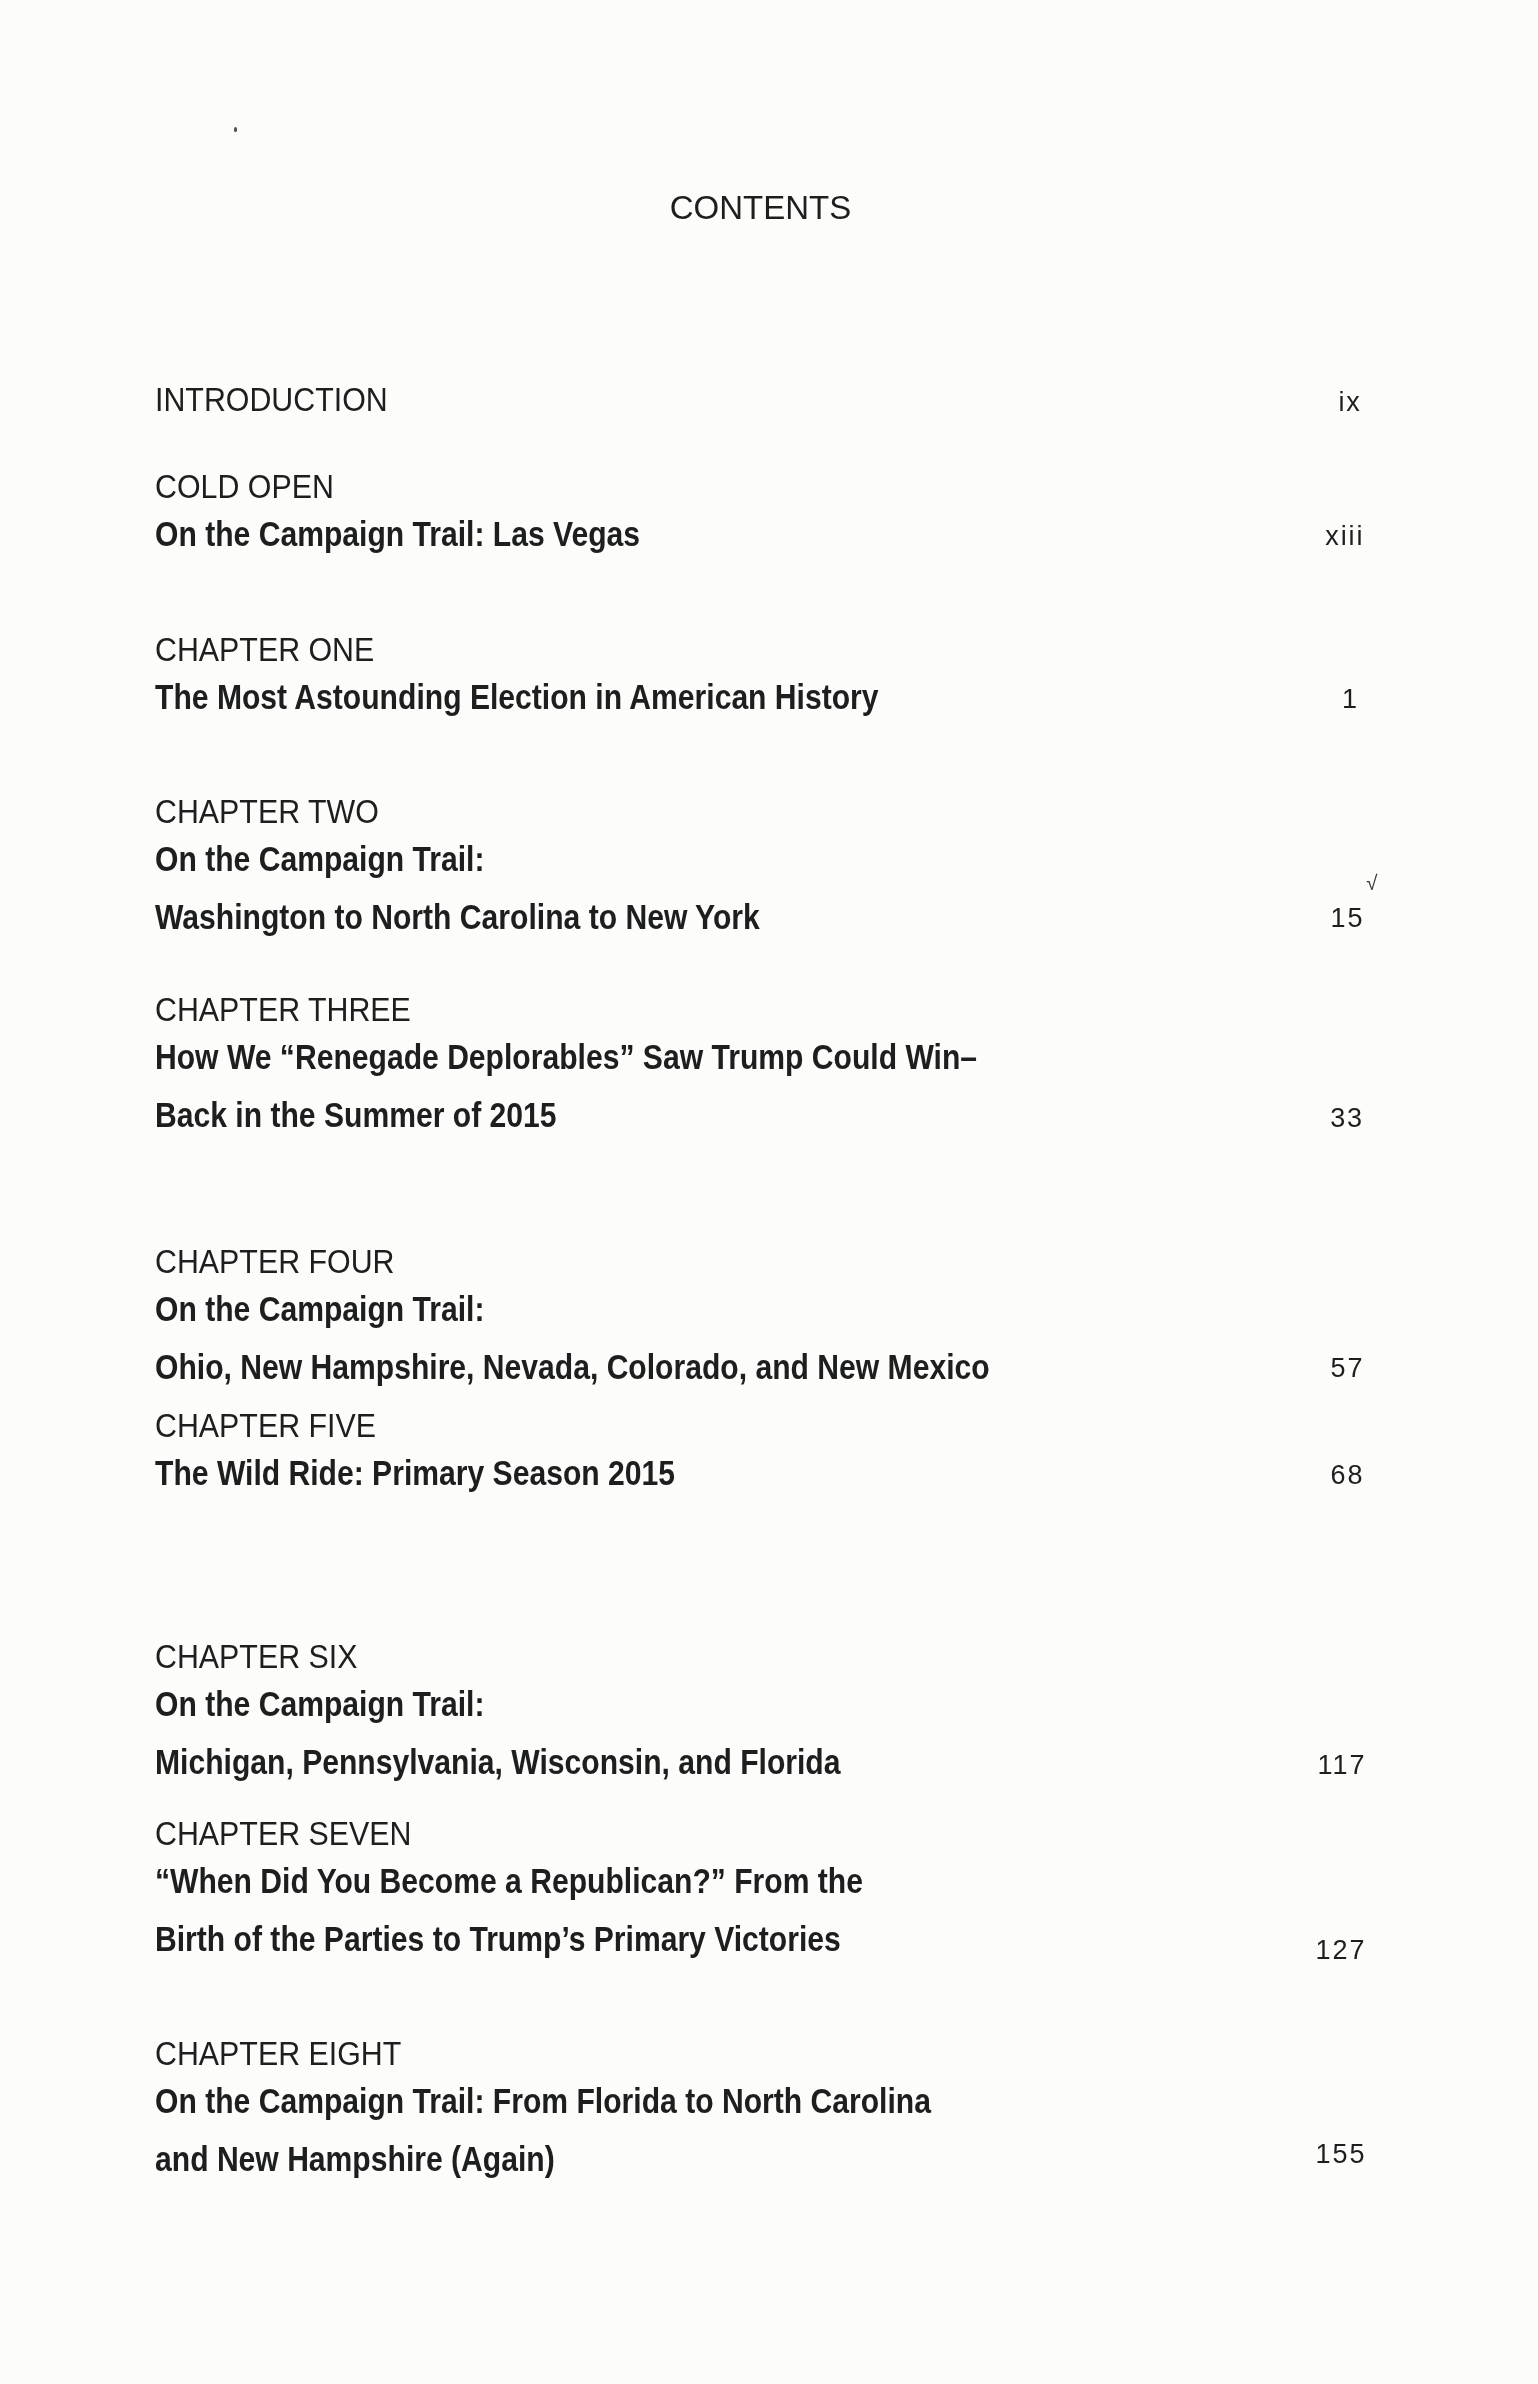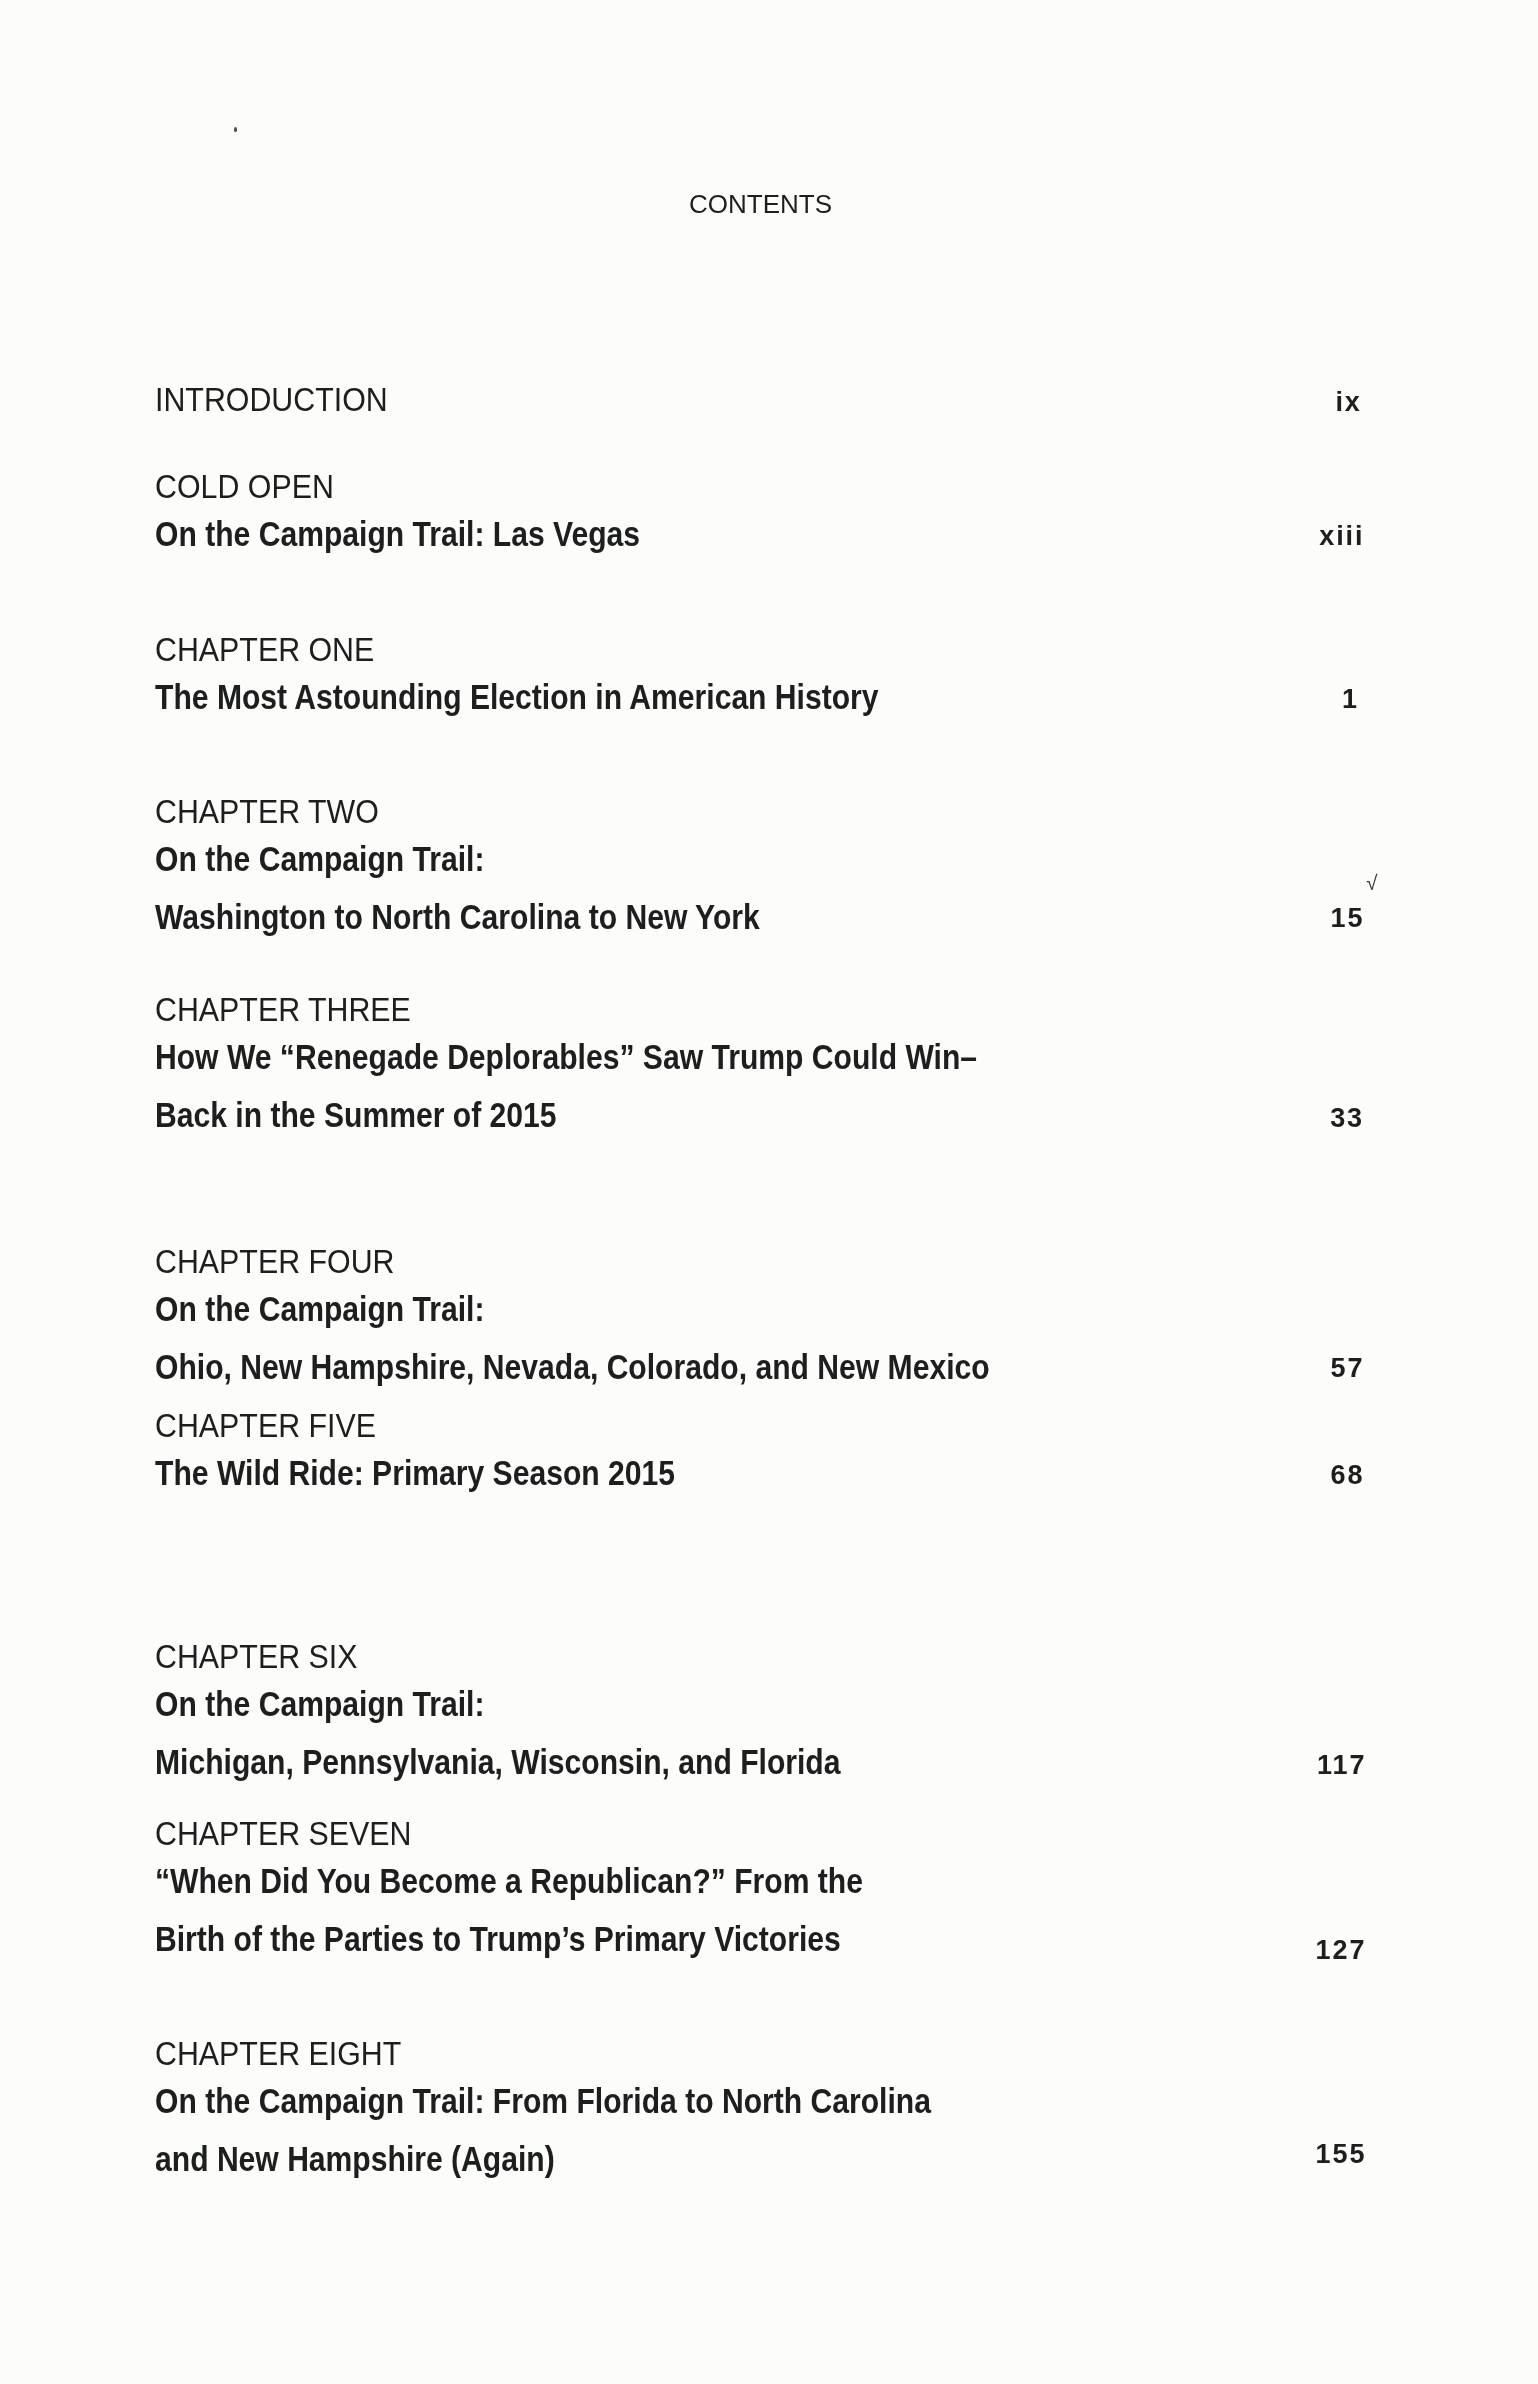--- a/index.html
+++ b/index.html
@@ -14,21 +14,21 @@
     overflow: hidden;
     font-family: "Liberation Sans", "DejaVu Sans", sans-serif;
     color: #1c1f1e;
   }
   .page-title {
     position: absolute;
     top: 189px;
     left: 0;
     width: 1521px;
     text-align: center;
-    font-size: 26px;
+    font-size: 33px;
     letter-spacing: 0px;
     font-weight: normal;
   }
   .speck {
     position: absolute;
     width: 2.8px;
     height: 4.6px;
     background: #555;
     border-radius: 1.9px;
   }
@@ -51,21 +51,21 @@
     font-weight: bold;
     transform: scaleX(0.86);
     transform-origin: left center;
     white-space: nowrap;
   }
   .page-num {
     position: absolute;
     right: 0;
     font-size: 27px;
     letter-spacing: 1.9px;
-    font-weight: bold;
+    font-weight: normal;
     text-align: right;
   }
   .check-mark {
     position: absolute;
     font-size: 20.4px;
     color: #333;
   }
 </style>
 </head>
 <body>

